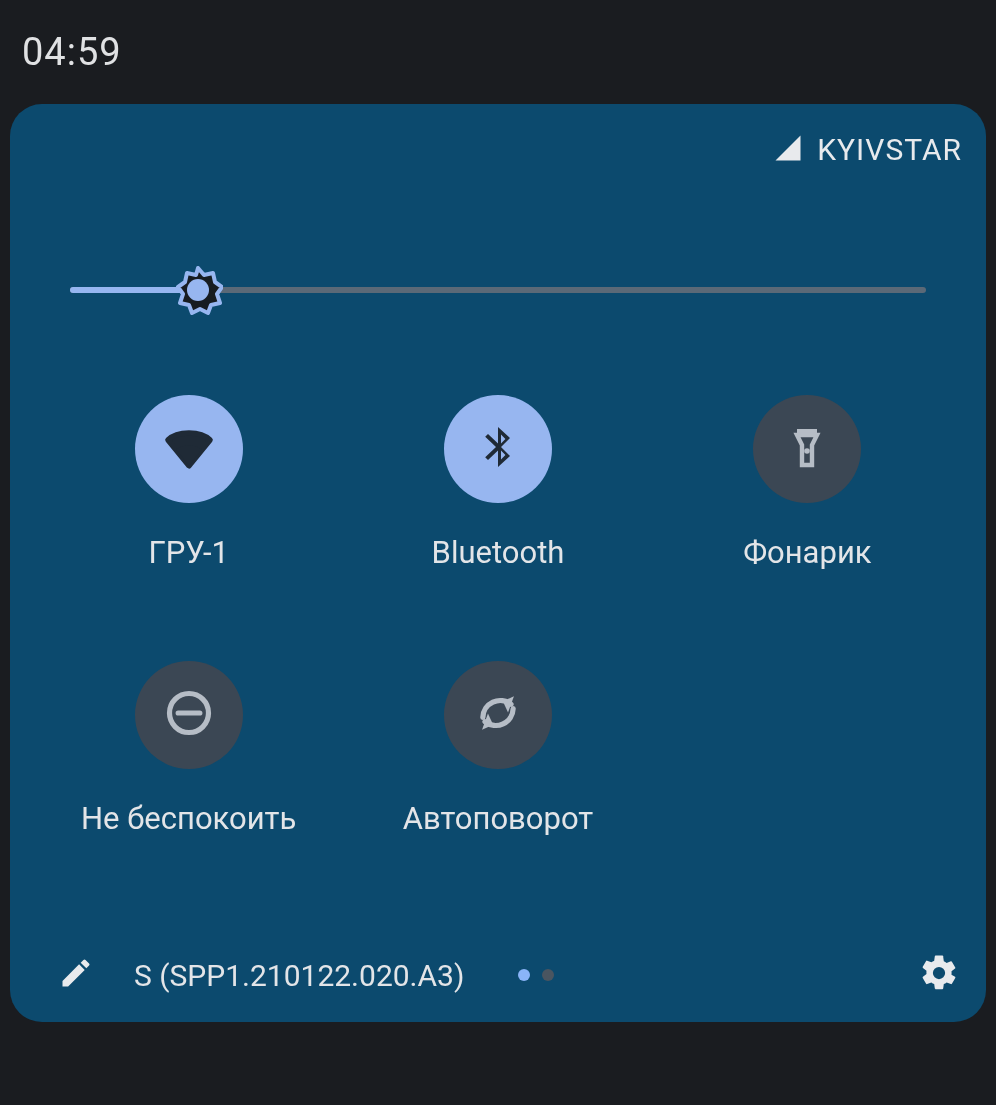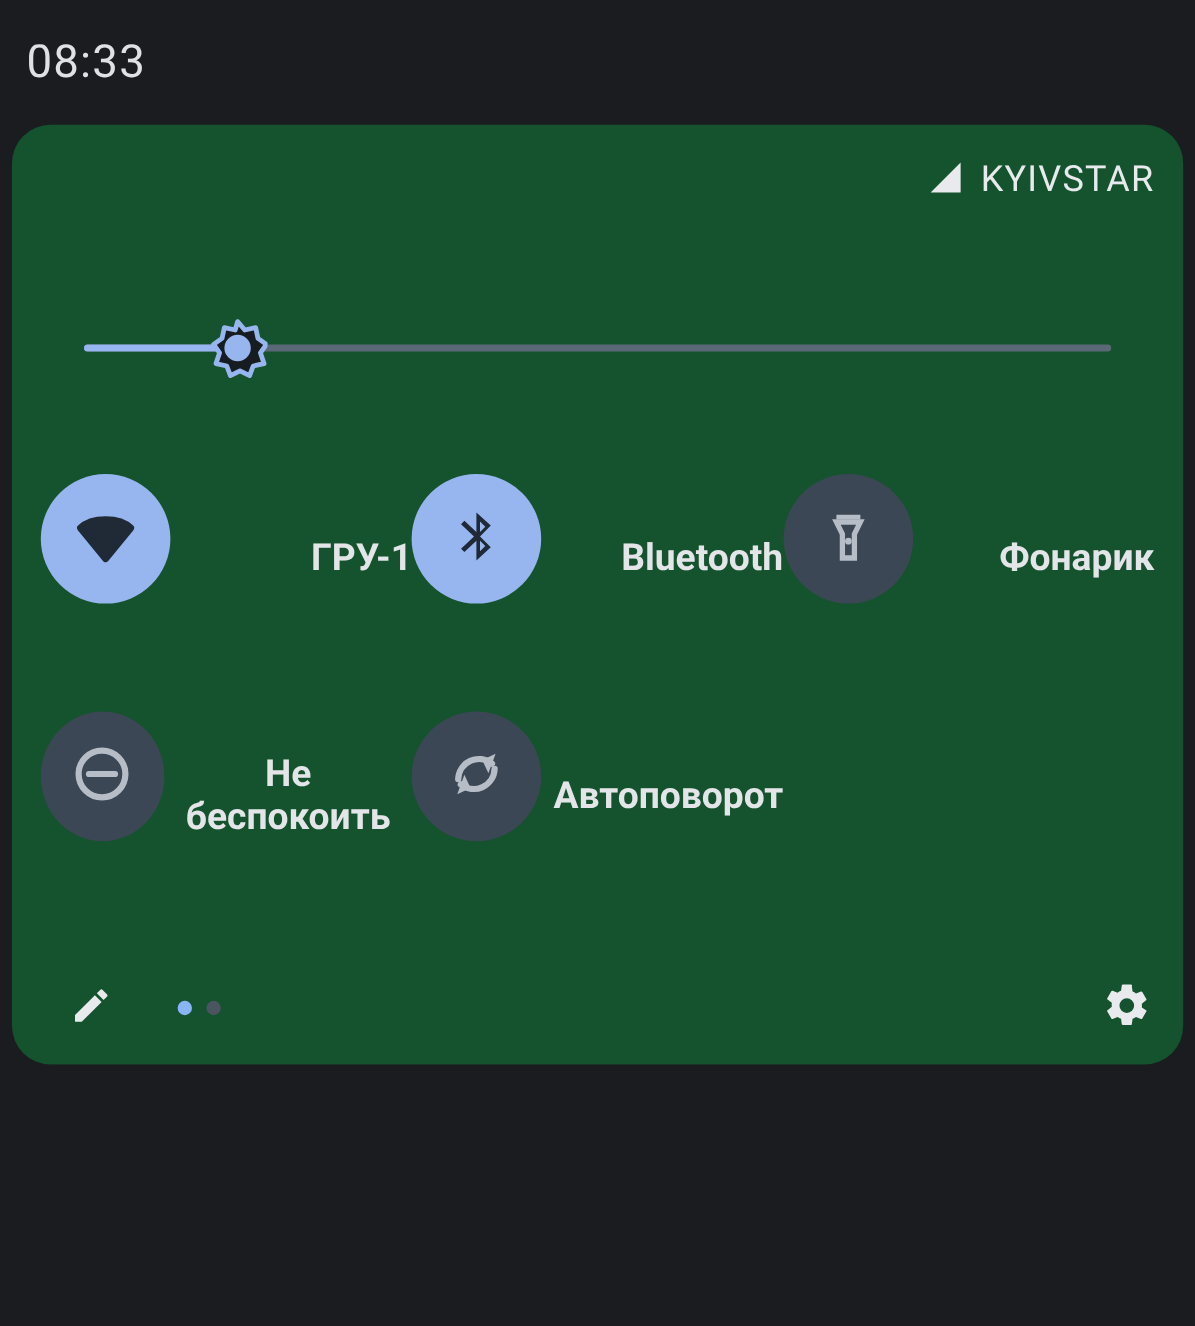--- a/index.html
+++ b/index.html
@@ -22,21 +22,21 @@
   }
   .statusbar-time {
     font-size: 38px;
     font-weight: 400;
     letter-spacing: 1px;
     color: #e0e1e3;
   }
 
   .panel {
     margin: 0 10px;
-    background: #14532d;
+    background: #0c4a6e;
     border-radius: 32px;
     padding: 0 0 6px 0;
     position: relative;
   }
 
   .carrier-row {
     display: flex;
     justify-content: flex-end;
     align-items: center;
     padding: 28px 24px 0 24px;
@@ -86,24 +86,23 @@
 
   .tiles {
     display: grid;
     grid-template-columns: repeat(3, 1fr);
     row-gap: 90px;
     margin-top: 80px;
     padding: 0 24px;
   }
   .tile {
     display: flex;
-    flex-direction: row;
+    flex-direction: column;
     align-items: center;
     justify-content: space-between;
-    font-weight: bold;
   }
   .tile-circle {
     width: 108px;
     height: 108px;
     border-radius: 50%;
     display: flex;
     align-items: center;
     justify-content: center;
   }
   .tile-circle.active { background: #97b6f0; }
@@ -156,21 +155,21 @@
   .settings-btn, .edit-btn {
     display: flex;
     align-items: center;
     justify-content: center;
   }
 </style>
 </head>
 <body>
 
 <div class="statusbar">
-  <span class="statusbar-time">08:33</span>
+  <span class="statusbar-time">04:59</span>
 </div>
 
 <div class="panel">
 
   <div class="carrier-row">
     <span>
       <svg width="30" height="30" viewBox="0 0 24 24">
           <path class="fg" fill="#e8eaed" d="M2 22 L22 2 L22 22 Z"></path>
         </svg>
     </span>
@@ -258,20 +257,21 @@
   </div>
 
   <div class="footer">
     <div class="edit-btn">
       <span>
         <svg width="36" height="36" viewBox="0 0 24 24">
           <path fill="#e8eaed" d="M3 17.25 V21 H6.75 L17.81 9.94 L14.06 6.19 Z M20.71 7.04 a1 1 0 0 0 0 -1.41 L18.37 3.29 a1 1 0 0 0 -1.41 0 L15.13 5.12 L18.88 8.87 Z"></path>
         </svg>
       </span>
     </div>
+    <span class="build-text">S (SPP1.210122.020.A3)</span>
     <div class="dots">
       <div class="dot active"></div>
       <div class="dot inactive"></div>
     </div>
     <div class="spacer"></div>
     <div class="settings-btn">
       <span>
         <svg width="42" height="42" viewBox="0 0 24 24">
           <path fill="#e8eaed" d="M19.14 12.94a7.49 7.49 0 0 0 .05-.94 7.49 7.49 0 0 0-.05-.94l2.03-1.58a.5.5 0 0 0 .12-.64l-1.92-3.32a.5.5 0 0 0-.61-.22l-2.39.96a7.03 7.03 0 0 0-1.62-.94l-.36-2.54A.5.5 0 0 0 13.9 2h-3.8a.5.5 0 0 0-.49.42l-.36 2.54c-.58.24-1.12.55-1.62.94l-2.39-.96a.5.5 0 0 0-.61.22L2.71 8.48a.5.5 0 0 0 .12.64l2.03 1.58c-.03.31-.05.63-.05.94s.02.63.05.94L2.83 14.16a.5.5 0 0 0-.12.64l1.92 3.32c.14.24.43.34.61.22l2.39-.96c.5.39 1.04.7 1.62.94l.36 2.54c.4.24.25.42.49.42h3.8c.24 0 .45-.18.49-.42l.36-2.54c.58-.24 1.12-.55 1.62-.94l2.39.96c.18.12.47.02.61-.22l1.92-3.32a.5.5 0 0 0-.12-.64ZM12 15.5A3.5 3.5 0 1 1 15.5 12 3.5 3.5 0 0 1 12 15.5Z"></path>
         </svg>

